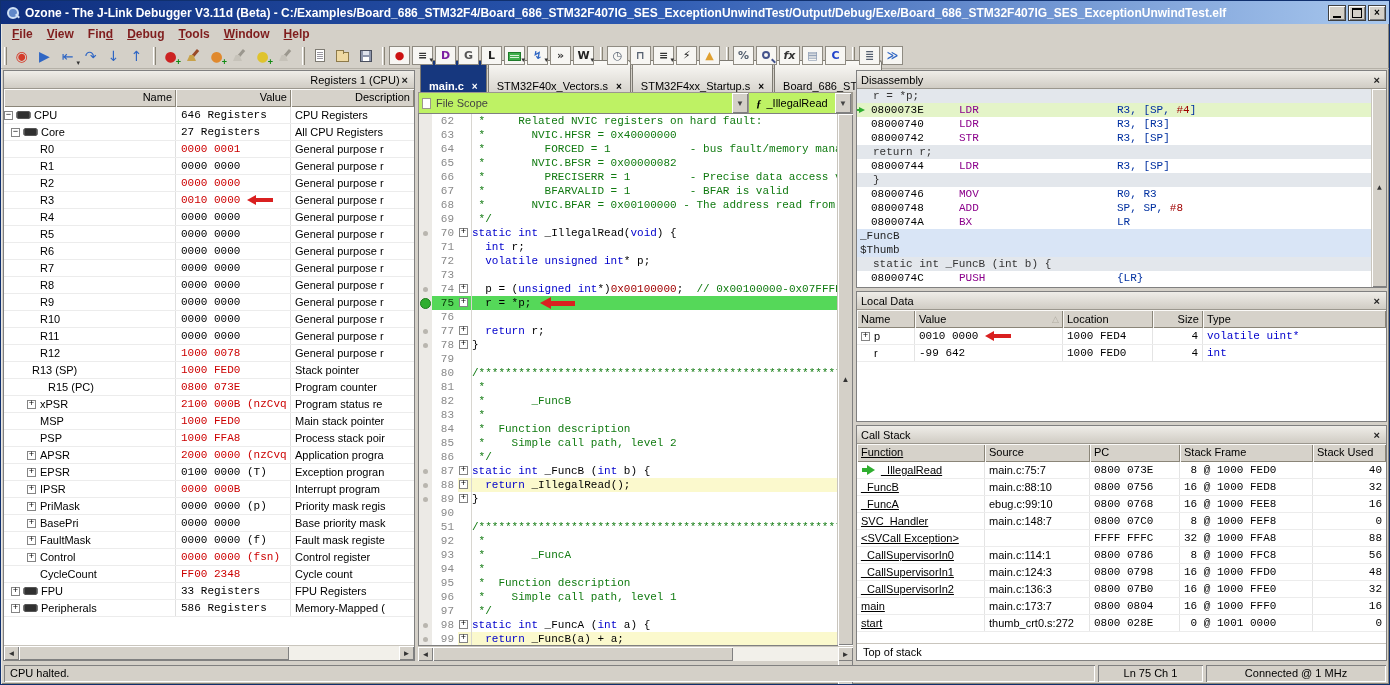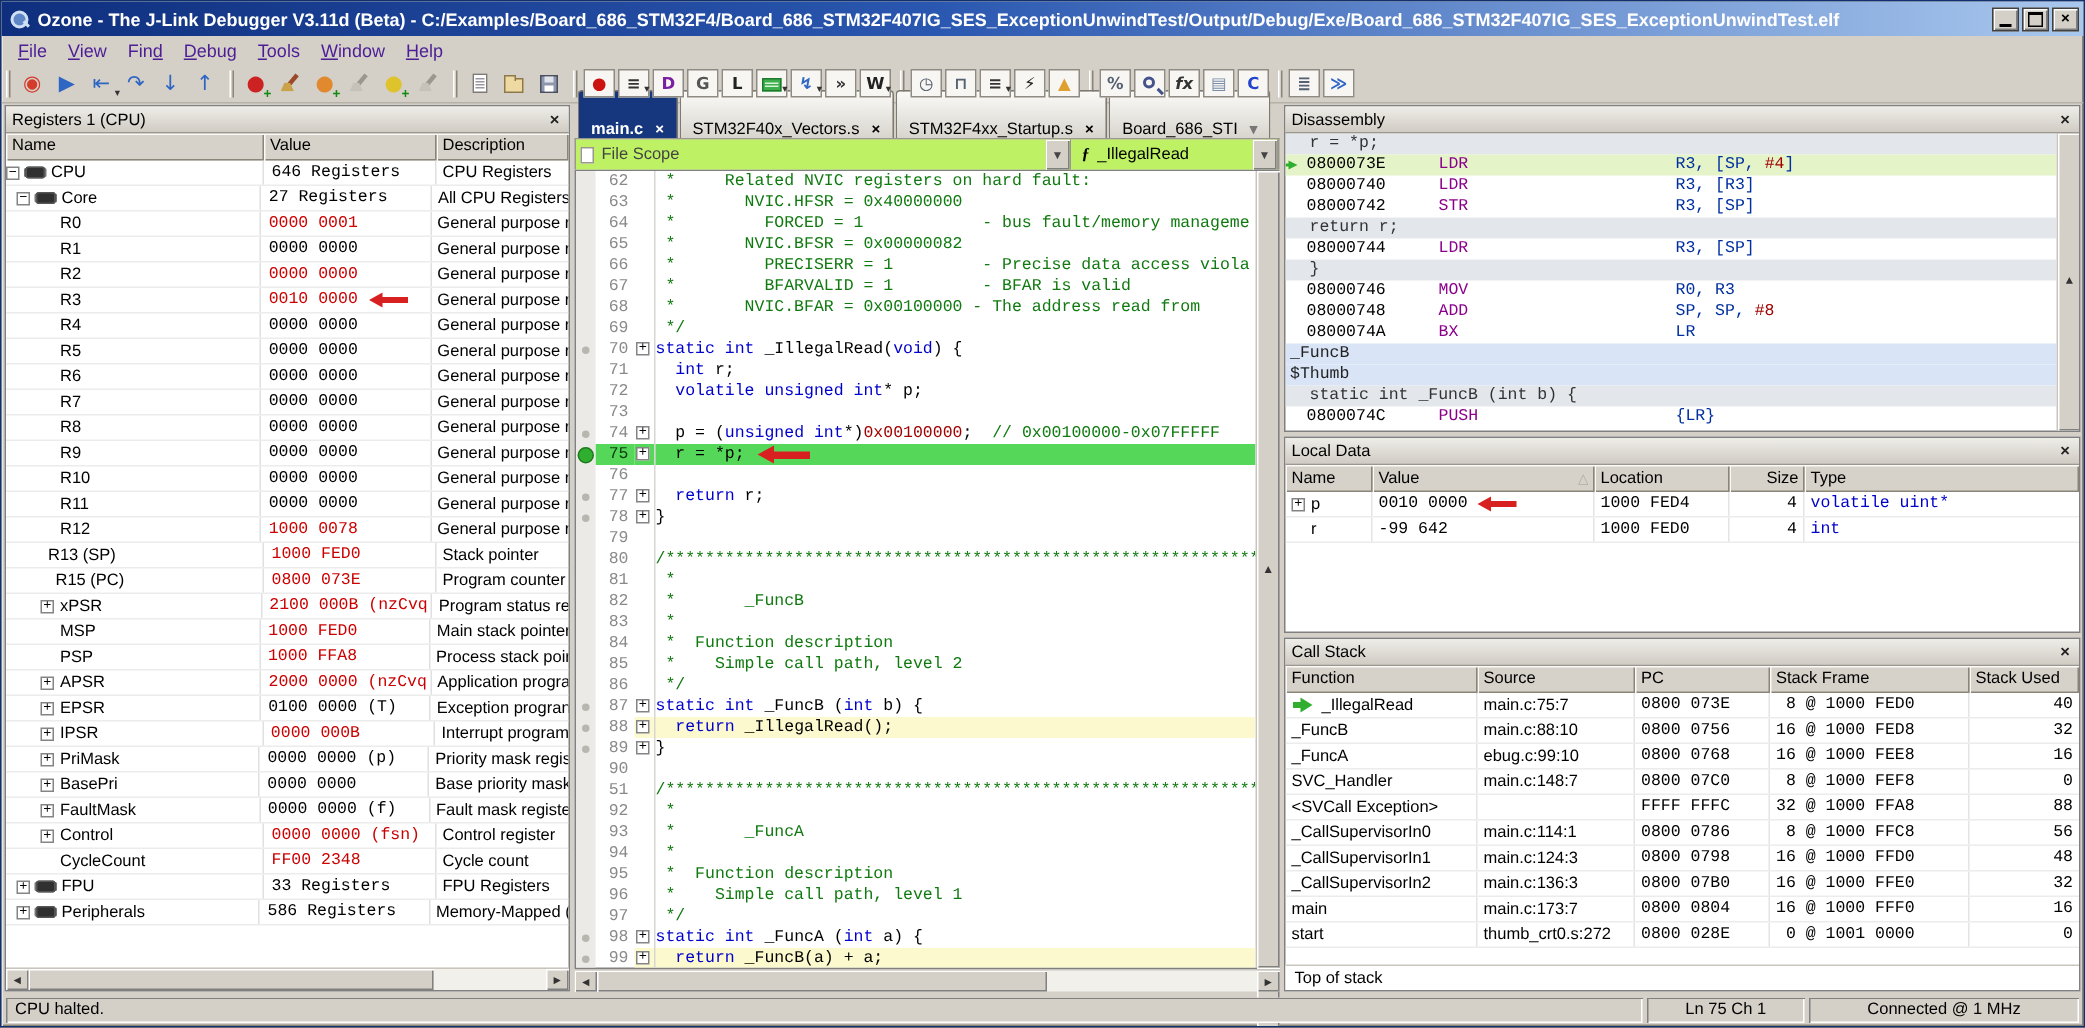--- a/index.html
+++ b/index.html
@@ -14,21 +14,21 @@
   .title-icon::after{content:"";position:absolute;left:9px;top:9px;width:5px;height:2px;background:#cfe0f5;transform:rotate(45deg);}
   .title-text{color:#fff;font-size:12px;font-weight:bold;white-space:nowrap;overflow:hidden;flex:1 1 auto;}
   .winbtns{display:flex;gap:2px;flex:0 0 auto;margin-left:6px;}
   .winbtn{width:18px;height:16px;background:#d4d0c8;border:1px solid #404040;
           box-shadow:inset 1px 1px 0 #fff, inset -1px -1px 0 #808080;
           font-size:10px;font-weight:bold;color:#000;display:flex;align-items:center;justify-content:center;line-height:1;}
   .winbtn.min::after{content:"";width:8px;height:2px;background:#000;margin-top:8px;}
   .winbtn.max::after{content:"";width:8px;height:7px;border:1px solid #000;border-top-width:2px;}
   
   .menubar{height:19px;display:flex;align-items:center;padding-left:4px;flex:0 0 auto;font-size:12px;}
-  .menu-item{padding:1px 7px;color:#4c1d95;}
+  .menu-item{padding:1px 7px;color:#7f1d1d;font-weight:bold;}
   .menu-item .u{text-decoration:underline;}
   
   .toolbar{height:26px;display:flex;align-items:center;padding:1px 2px;flex:0 0 auto;border-bottom:1px solid #b5b1a8;}
   .tb-group{display:flex;align-items:center;margin-right:4px;}
   .tb-grip{width:3px;height:18px;margin:0 3px 0 1px;border-left:1px solid #fff;border-right:1px solid #8a8578;}
   .tb-btn{width:23px;height:22px;display:flex;align-items:center;justify-content:center;position:relative;background:transparent;border:0;padding:0;}
   .tb-glyph{font-size:14px;line-height:1;font-family:"DejaVu Sans",sans-serif;}
   .tb-btn.boxed{width:21px;height:19px;background:#f7f6f3;border:1px solid #8f8b82;margin:0 1px;}
   .tb-btn.boxed .tb-glyph{font-size:11px;font-weight:bold;}
   .tb-plus{position:absolute;right:1px;bottom:0;font-size:9px;font-weight:bold;color:#118a11;line-height:1;}
@@ -53,21 +53,21 @@
   
   .main{flex:1 1 auto;display:flex;padding:1px 2px;min-height:0;}
   .panel{background:#fff;border:1px solid #808080;display:flex;flex-direction:column;min-height:0;}
   .panel-title{height:18px;flex:0 0 auto;background:linear-gradient(#efede8,#d0ccc4);border-bottom:1px solid #9b978e;
                display:flex;align-items:center;font-size:11px;color:#000;padding:0 4px;}
   .panel-title .pt-label{flex:1 1 auto;}
   .pt-close{font-size:11px;font-weight:bold;color:#222;padding:0 2px;}
   .colhdr{display:flex;flex:0 0 auto;height:18px;background:#d6d2ca;font-size:11px;}
   .hcell{box-shadow:inset 1px 1px 0 #fbfaf8, inset -1px -1px 0 #8a8578;padding:2px 4px;white-space:nowrap;overflow:hidden;}
   
-  .registers{width:377px;flex:0 0 auto;}
+  .registers{width:412px;flex:0 0 auto;text-align:right;}
   .regrows{flex:1 1 auto;overflow:hidden;font-size:11px;}
   .rrow{display:flex;height:17px;border-bottom:1px solid #ececec;align-items:center;}
   .rcell{overflow:hidden;white-space:nowrap;height:100%;display:flex;align-items:center;}
   .rname{width:172px;border-right:1px solid #e0e0e0;}
   .rval{width:115px;border-right:1px solid #e0e0e0;font-family:"Liberation Mono",monospace;font-size:11px;padding-left:5px;}
   .rdesc{flex:1 1 auto;padding-left:4px;}
   .vred{color:#cc0000;}
   .expbox{width:9px;height:9px;border:1px solid #848484;background:#fff;display:inline-flex;align-items:center;justify-content:center;
           font-size:9px;line-height:1;margin-right:4px;flex:0 0 auto;font-family:"Liberation Mono",monospace;}
   .chip{width:13px;height:8px;background:#303030;border-radius:2px;margin-right:4px;display:inline-block;flex:0 0 auto;
@@ -132,21 +132,21 @@
   .d-mn{width:158px;flex:0 0 auto;color:#8b008b;}
   .reg{color:#0030a0;} .imm{color:#a00000;}
   
   .grid-body{flex:1 1 auto;overflow:hidden;font-size:11px;}
   .grow{display:flex;height:17px;border-bottom:1px solid #ececec;align-items:center;}
   .gcell{height:100%;display:flex;align-items:center;white-space:nowrap;overflow:hidden;border-right:1px solid #e4e4e4;padding:0 4px;}
   .mono{font-family:"Liberation Mono",monospace;font-size:11px;}
   .tblue{color:#0000cc;}
   .sort-tri{margin-left:auto;color:#b0aca2;font-size:9px;}
   .ld-name{width:58px;} .ld-val{width:148px;} .ld-loc{width:90px;} .ld-size{width:50px;justify-content:flex-end;} .ld-type{flex:1 1 auto;border-right:0;}
-  .cs-fn{width:128px;position:relative;} .cs-src{width:105px;} .cs-pc{width:90px;} .cs-frame{width:133px;} .cs-used{flex:1 1 auto;justify-content:flex-end;border-right:0;}
+  .cs-fn{width:128px;position:relative;text-decoration:underline;} .cs-src{width:105px;} .cs-pc{width:90px;} .cs-frame{width:133px;} .cs-used{flex:1 1 auto;justify-content:flex-end;border-right:0;}
   .green-arrow{display:inline-block;width:14px;height:10px;position:relative;margin-right:6px;flex:0 0 auto;}
   .green-arrow::before{content:"";position:absolute;right:0;top:0;border-top:5px solid transparent;border-bottom:5px solid transparent;border-left:8px solid #2fae2f;}
   .green-arrow::after{content:"";position:absolute;left:1px;top:3px;width:6px;height:4px;background:#2fae2f;}
   .cs-footer{height:17px;border-top:1px solid #c9c5bd;font-size:11px;display:flex;align-items:center;padding-left:6px;flex:0 0 auto;background:#fff;}
   
   .statusbar{height:22px;flex:0 0 auto;display:flex;align-items:center;gap:3px;padding:2px 3px;font-size:11px;}
   .status-cell{height:17px;display:flex;align-items:center;padding:0 6px;background:#d4d0c8;
                box-shadow:inset 1px 1px 0 #808080, inset -1px -1px 0 #fff;white-space:nowrap;}
   .st-cpu{flex:1 1 auto;}
   .st-line{flex:0 0 105px;justify-content:center;}
@@ -474,21 +474,21 @@
           <div class="rrow">
             <span class="rcell rname" style="padding-left: 28px;">
               <span>R13 (SP)</span>
             </span>
             <span class="rcell rval vred">
               <span>1000 FED0</span>
             </span>
             <span class="rcell rdesc">Stack pointer</span>
           </div>
           <div class="rrow">
-            <span class="rcell rname" style="padding-left: 33px;">
+            <span class="rcell rname" style="padding-left: 44px;">
               <span>R15 (PC)</span>
             </span>
             <span class="rcell rval vred">
               <span>0800 073E</span>
             </span>
             <span class="rcell rdesc">Program counter</span>
           </div>
           <div class="rrow">
             <span class="rcell rname" style="padding-left: 23px;">
               <span class="expbox">+</span>

